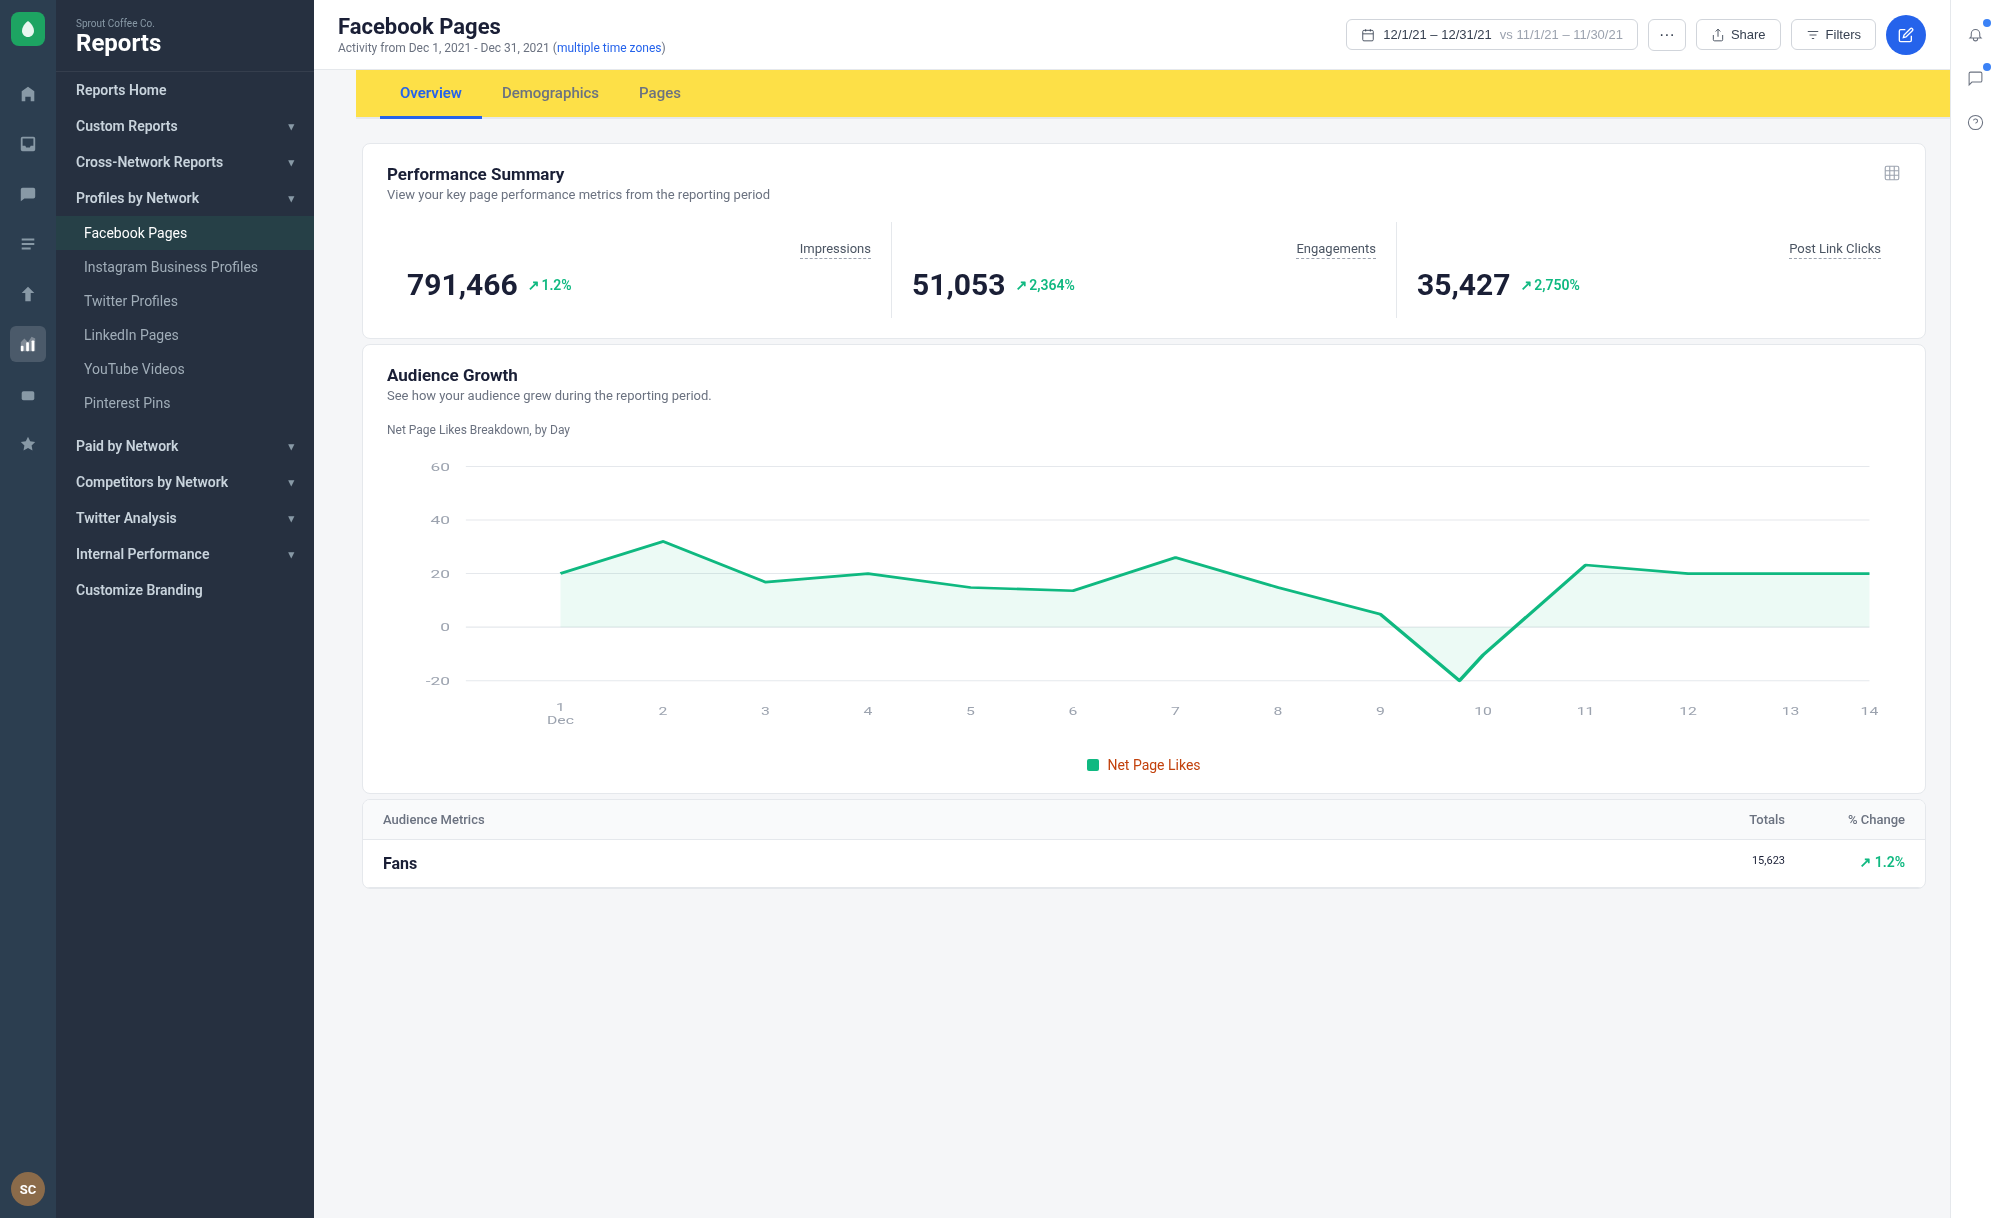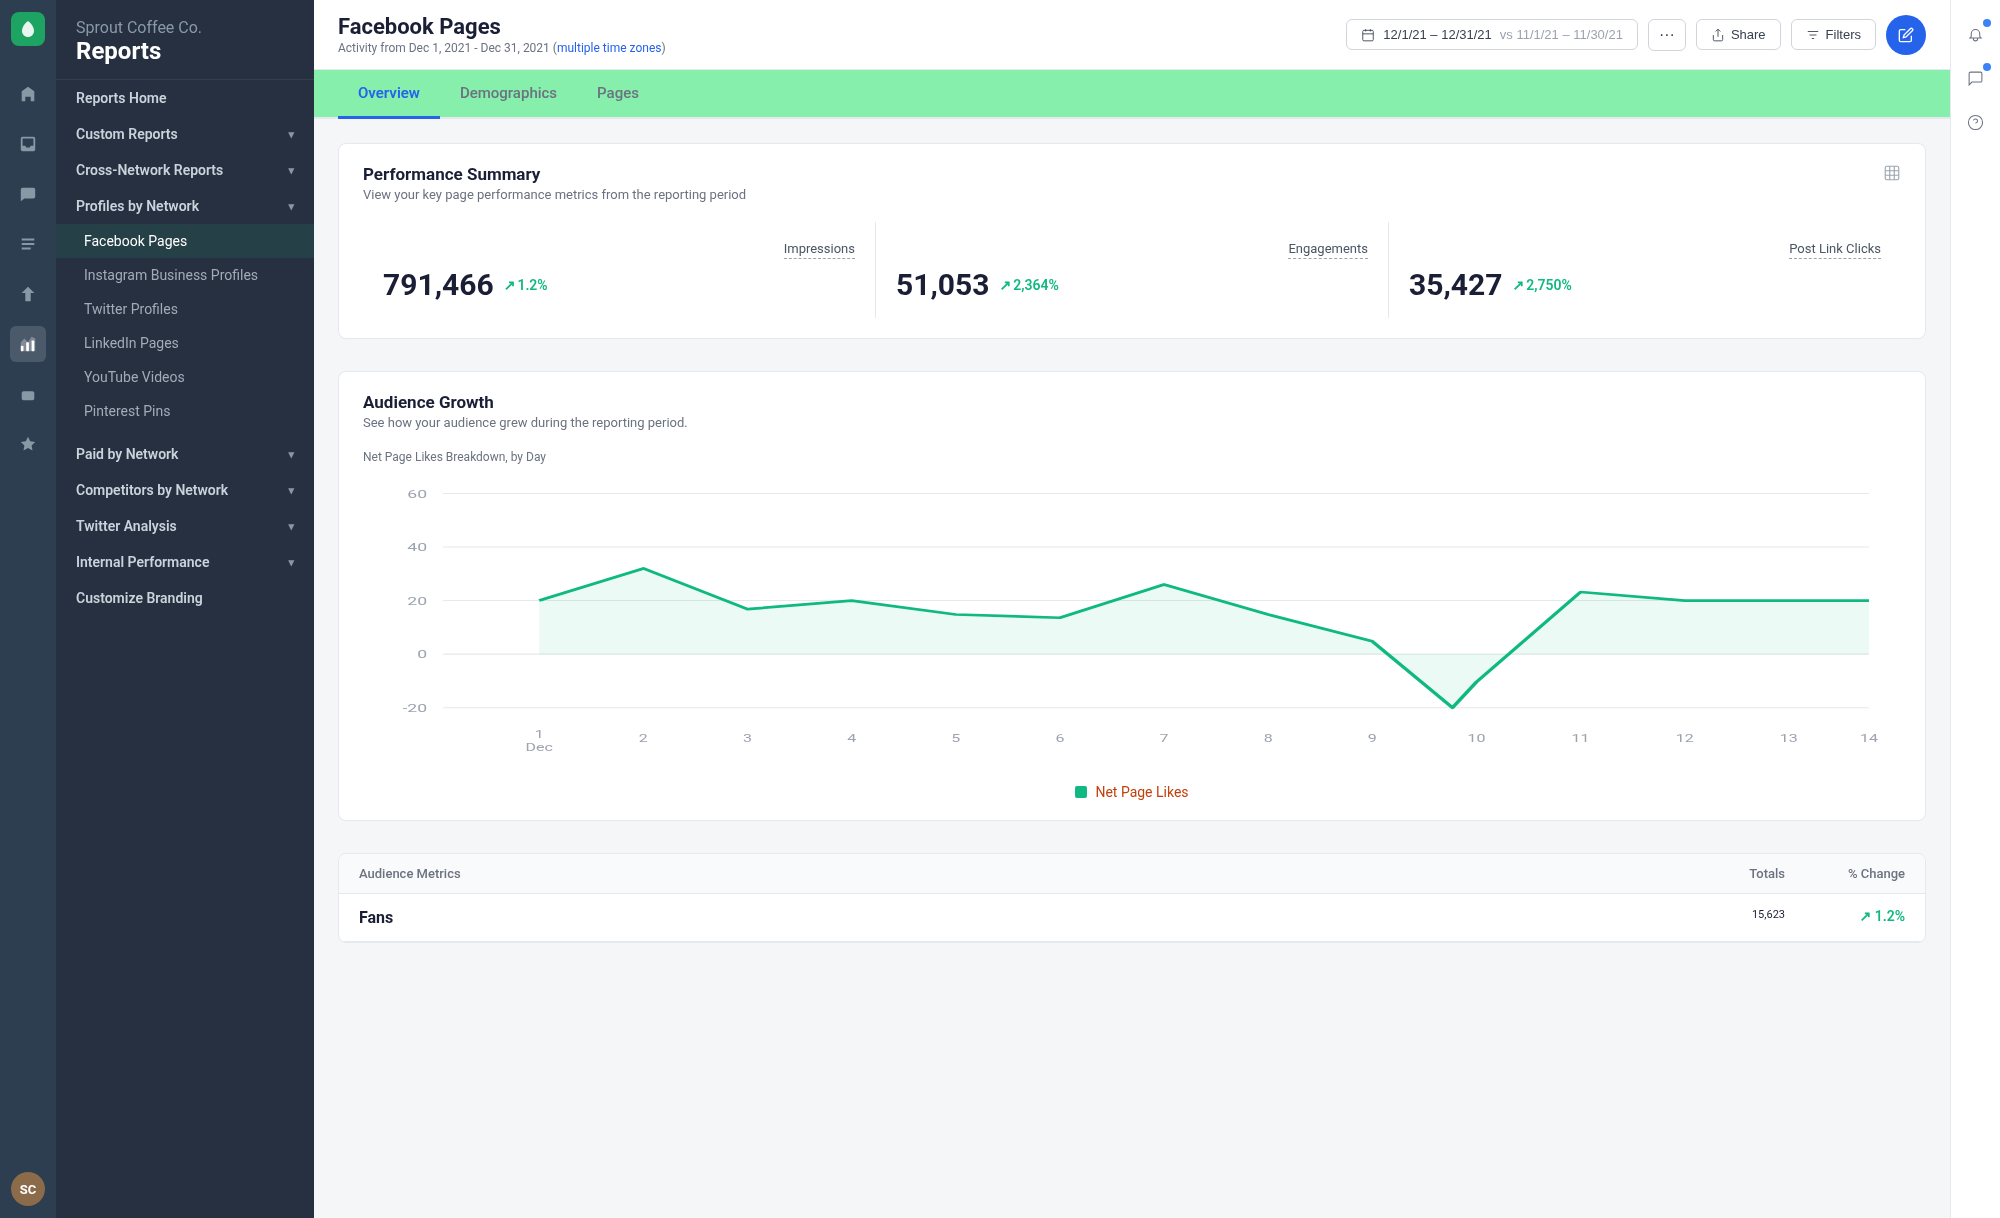--- a/index.html
+++ b/index.html
@@ -49,21 +49,21 @@
       display: flex;
       flex-direction: column;
       flex-shrink: 0;
       overflow-y: auto;
       padding-bottom: 20px;
     }
     .sidebar-header {
       padding: 18px 20px 14px;
       border-bottom: 1px solid rgba(255,255,255,0.07);
     }
-    .sidebar-header .company { font-size: 16px; color: #8899a6; }
+    .sidebar-header .company { font-size: 10px; color: #8899a6; }
     .sidebar-header .title { font-size: 24px; font-weight: 700; color: #fff; }
 
     .sidebar-item {
       display: flex; align-items: center; justify-content: space-between;
       padding: 10px 20px;
       cursor: pointer;
       font-size: 14px;
       font-weight: 600;
       color: #c8d3dc;
     }
@@ -153,21 +153,21 @@
       padding: 0 24px;
     }
     .tab {
       padding: 14px 20px; font-size: 15px; cursor: pointer;
       color: #6b7280; font-weight: 500; border-bottom: 3px solid transparent;
       margin-bottom: -2px;
     }
     .tab.active { color: #2563eb; border-bottom-color: #2563eb; font-weight: 600; }
 
     
-    .content-body { padding: 24px; display: flex; flex-direction: column; gap: 32px; }
+    .content-body { padding: 24px; display: flex; flex-direction: column; gap: 5px; margin-left: 24px; }
 
     
     .card {
       background: #fff; border-radius: 8px; border: 1px solid #e5e8ec;
       padding: 20px 24px;
     }
     .card-header { display: flex; align-items: flex-start; justify-content: space-between; margin-bottom: 20px; }
     .card-title { font-size: 17px; font-weight: 700; color: #1a1f36; }
     .card-subtitle { font-size: 13px; color: #6b7280; margin-top: 3px; }
 
@@ -370,21 +370,21 @@
         <svg width="16" height="16" fill="none" stroke="currentColor" stroke-width="2" viewBox="0 0 24 24">
             <path d="M11 4H4a2 2 0 00-2 2v14a2 2 0 002 2h14a2 2 0 002-2v-7"></path>
             <path d="M18.5 2.5a2.121 2.121 0 013 3L12 15l-4 1 1-4 9.5-9.5z"></path>
           </svg>
       </button>
     </div>
   </div>
 
   <div class="content-area">
 
-    <div class="tabs-bar" style="background:#86efac; border-bottom: 2px solid #e5e8ec;">
+    <div class="tabs-bar" style="background:#fde047; border-bottom: 2px solid #e5e8ec; margin-left: 42px;">
       <div class="tab active">Overview</div>
       <div class="tab">Demographics</div>
       <div class="tab">Pages</div>
     </div>
 
     <div class="content-body">
 
       <div class="card">
         <div class="card-header">
           <div>

